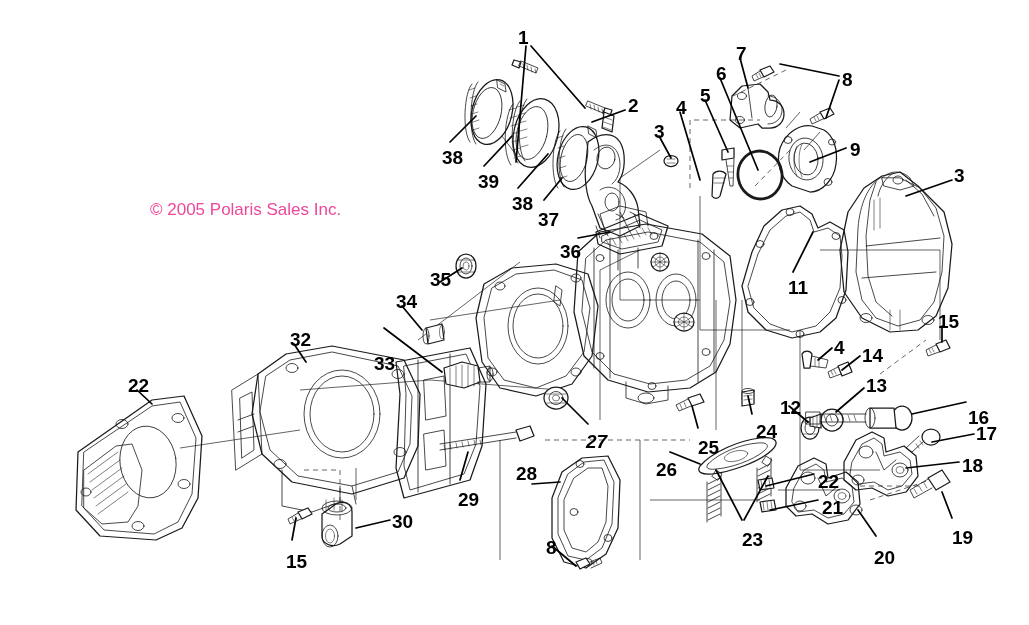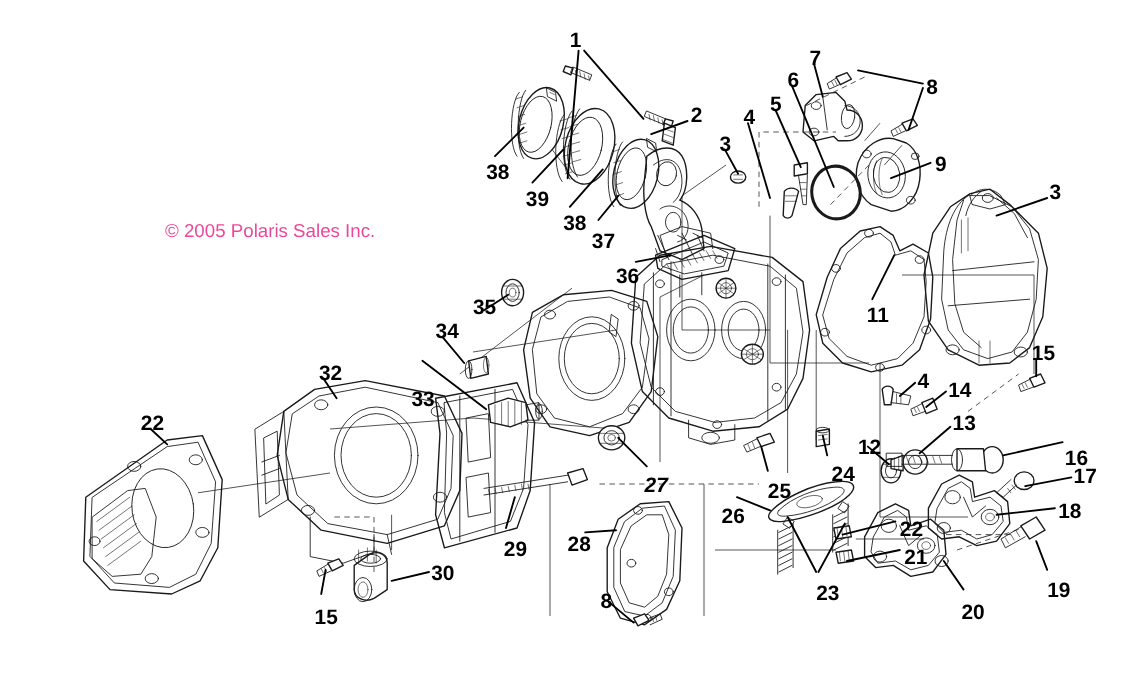--- a/index.html
+++ b/index.html
@@ -594,21 +594,21 @@
       <div class="callout" style="left: 962px; top: 456px;">18</div>
       <div class="callout" style="left: 952px; top: 528px;">19</div>
       <div class="callout" style="left: 874px; top: 548px;">20</div>
       <div class="callout" style="left: 822px; top: 498px;">21</div>
       <div class="callout" style="left: 818px; top: 472px;">22</div>
       <div class="callout" style="left: 742px; top: 530px;">23</div>
       <div class="callout" style="left: 756px; top: 422px;">24</div>
       <div class="callout" style="left: 698px; top: 438px;">25</div>
       <div class="callout" style="left: 656px; top: 460px;">26</div>
       <div class="callout" style="left: 586px; top: 432px; font-style: italic;">27</div>
-      <div class="callout" style="left: 516px; top: 486px;">28</div>
+      <div class="callout" style="left: 516px; top: 464px;">28</div>
       <div class="callout" style="left: 458px; top: 490px;">29</div>
       <div class="callout" style="left: 392px; top: 512px;">30</div>
       <div class="callout" style="left: 128px; top: 376px;">22</div>
       <div class="callout" style="left: 290px; top: 330px;">32</div>
       <div class="callout" style="left: 374px; top: 318px; margin-top: 36px;">33</div>
       <div class="callout" style="left: 396px; top: 292px;">34</div>
       <div class="callout" style="left: 430px; top: 270px;">35</div>
       <div class="callout" style="left: 560px; top: 242px;">36</div>
       <div class="callout" style="left: 538px; top: 210px;">37</div>
       <div class="callout" style="left: 512px; top: 194px;">38</div>

